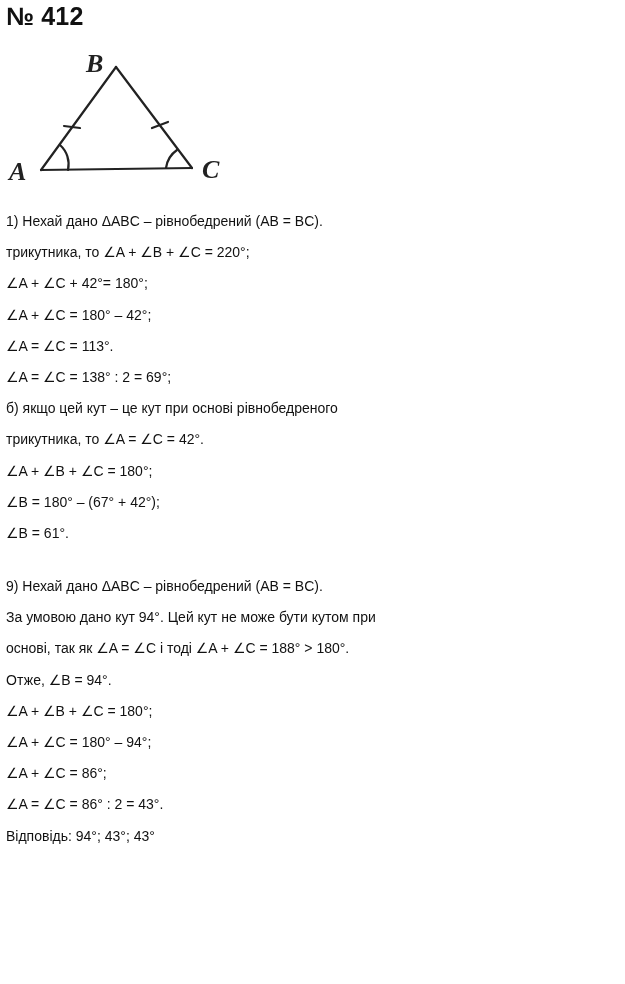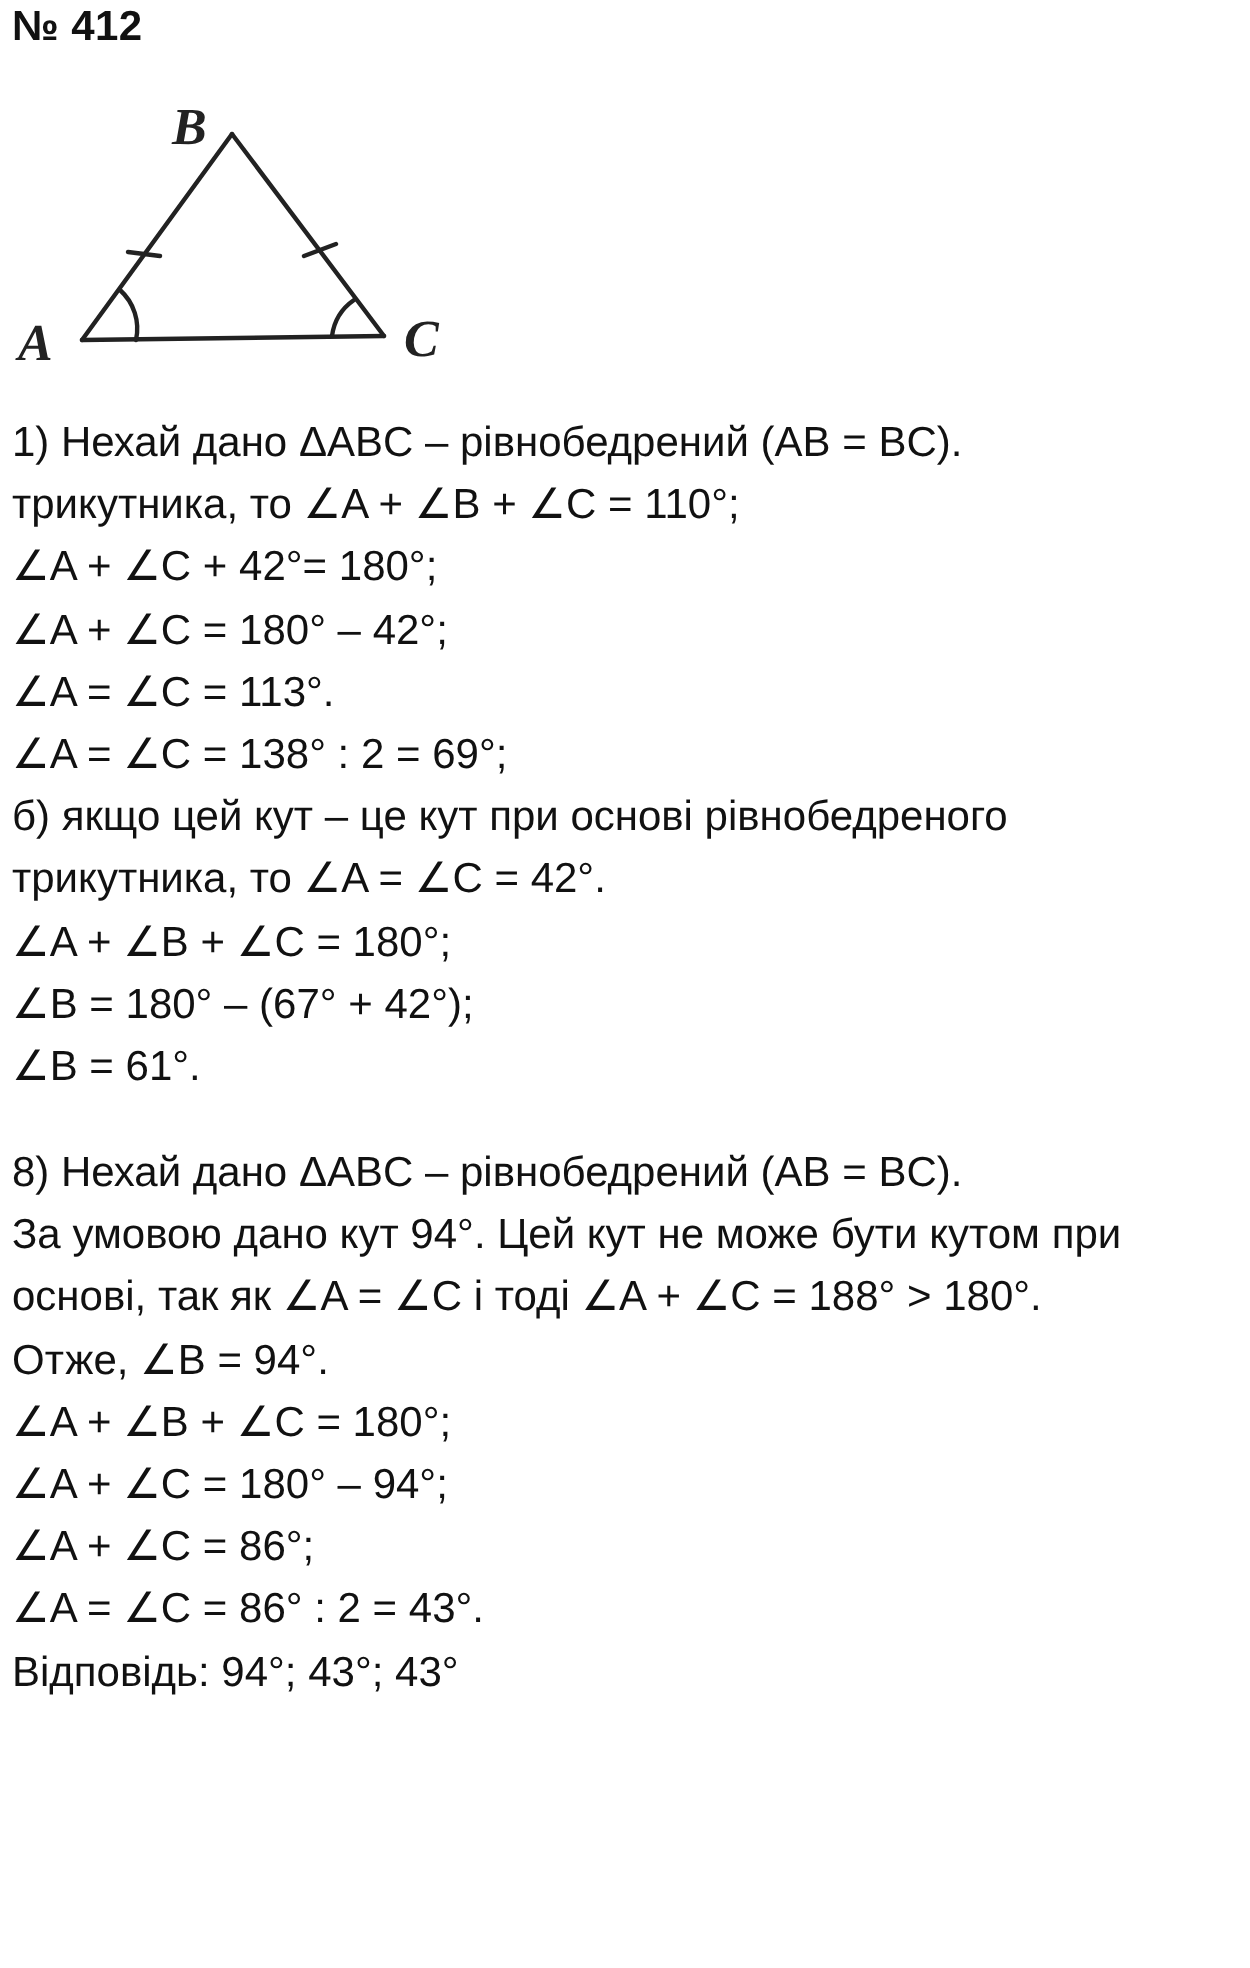--- a/index.html
+++ b/index.html
@@ -12,39 +12,39 @@
       height: 984px;
       position: relative;
       overflow: hidden;
       color: #111111;
       font-family: "Liberation Sans", "DejaVu Sans", sans-serif;
     }
     .title {
       position: absolute;
       left: 6px;
       top: 2px;
-      font-size: 21px;
+      font-size: 25px;
       font-weight: bold;
       letter-spacing: 0.2px;
     }
     .figure {
       position: absolute;
       left: 0;
       top: 40px;
       width: 250px;
       height: 160px;
     }
     .lines {
       position: absolute;
       left: 6px;
       top: 206px;
       width: 615px;
     }
     .line {
-      font-size: 21px;
+      font-size: 14px;
       line-height: 31.2px;
       height: 31.2px;
       white-space: nowrap;
     }
     .gap {
       height: 22px;
     }
   </style>
 </head>
 <body>
@@ -64,34 +64,34 @@
   <g font-family="Liberation Serif, DejaVu Serif, serif" font-style="italic" font-weight="bold" font-size="26" fill="#222">
     <text x="9" y="180">A</text>
     <text x="86" y="72">B</text>
     <text x="202" y="178">C</text>
   </g>
 </svg>
 
 <div class="lines">
   <div>
     <div class="line">1) Нехай дано ΔABC – рівнобедрений (AB = BC).</div>
-    <div class="line">трикутника, то ∠A + ∠B + ∠C = 110°;</div>
+    <div class="line">трикутника, то ∠A + ∠B + ∠C = 220°;</div>
     <div class="line">∠A + ∠C + 42°= 180°;</div>
     <div class="line">∠A + ∠C = 180° – 42°;</div>
     <div class="line">∠A = ∠C = 113°.</div>
     <div class="line">∠A = ∠C = 138° : 2 = 69°;</div>
     <div class="line">б) якщо цей кут – це кут при основі рівнобедреного</div>
     <div class="line">трикутника, то ∠A = ∠C = 42°.</div>
     <div class="line">∠A + ∠B + ∠C = 180°;</div>
     <div class="line">∠B = 180° – (67° + 42°);</div>
     <div class="line">∠B = 61°.</div>
   </div>
   <div class="gap"></div>
   <div>
-    <div class="line">8) Нехай дано ΔABC – рівнобедрений (AB = BC).</div>
+    <div class="line">9) Нехай дано ΔABC – рівнобедрений (AB = BC).</div>
     <div class="line">За умовою дано кут 94°. Цей кут не може бути кутом при</div>
     <div class="line">основі, так як ∠A = ∠C і тоді ∠A + ∠C = 188° &gt; 180°.</div>
     <div class="line">Отже, ∠B = 94°.</div>
     <div class="line">∠A + ∠B + ∠C = 180°;</div>
     <div class="line">∠A + ∠C = 180° – 94°;</div>
     <div class="line">∠A + ∠C = 86°;</div>
     <div class="line">∠A = ∠C = 86° : 2 = 43°.</div>
     <div class="line">Відповідь: 94°; 43°; 43°</div>
   </div>
 </div>

